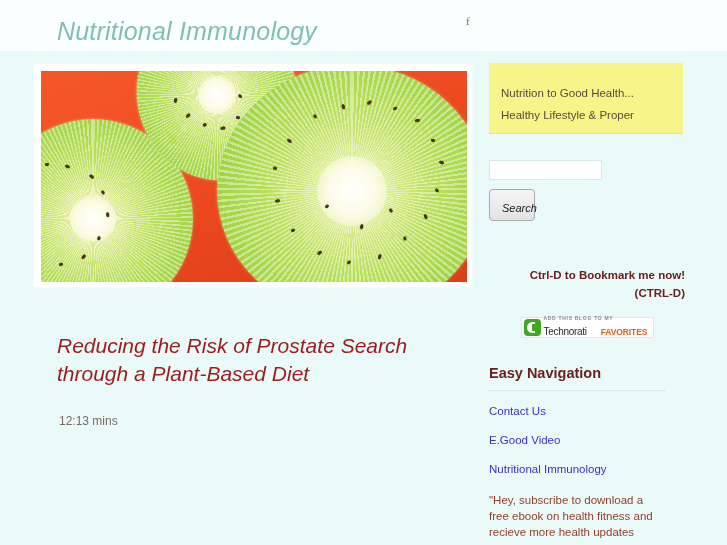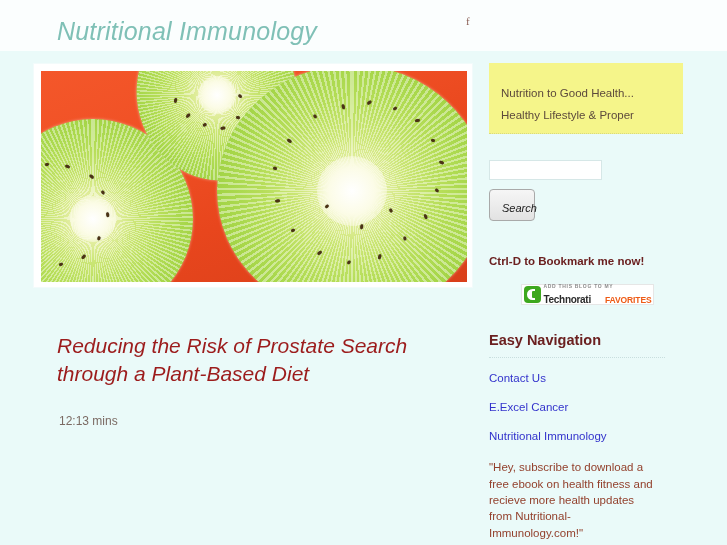--- a/index.html
+++ b/index.html
@@ -164,22 +164,22 @@
     border: 1px solid #a9a9a9;
     border-radius: 4px;
     font-family: "Liberation Sans", sans-serif;
     font-style: italic;
     font-size: 11px;
     color: #1a1a1a;
     padding: 12px;
     cursor: pointer;
   }
   .bookmark-block {
-    margin-top: 31px;
-    text-align: left;
+    margin-top: 45px;
+    text-align: right;
     font-size: 11.5px;
     font-weight: bold;
     color: #6b2020;
     line-height: 1.6;
   }
 
   
   .technorati {
     margin: 14px auto 0 auto;
     width: 133px;
@@ -219,21 +219,21 @@
     font-size: 5px;
     letter-spacing: 0.7px;
     color: #8c8c8c;
     font-weight: bold;
     display: block;
     margin-bottom: 1px;
   }
   .tech-bottom { display: block; white-space: nowrap; }
   .tech-name {
     font-size: 10px;
-    font-weight: bold;
+    font-weight: normal;
     color: #2b2b2b;
     letter-spacing: -0.3px;
     margin-top: 16px;
   }
   .tech-fav {
     font-size: 8.5px;
     font-weight: bold;
     color: #ee5a15;
     letter-spacing: -0.1px;
     margin-left: 14px;
@@ -349,35 +349,36 @@
     <div class="promo-line">Healthy Lifestyle &amp; Proper</div>
   </div>
 
   <div class="search-wrap">
     <input class="search-input" type="text" placeholder="" style="">
     <button class="search-button">Search</button>
   </div>
 
   <div class="bookmark-block">
     <div>Ctrl-D to Bookmark me now!</div>
+    <div>(CTRL-D)</div>
   </div>
 
   <div class="technorati">
     <span class="tech-icon"></span>
     <span class="tech-text">
       <span class="tech-top">ADD THIS BLOG TO MY</span>
       <span class="tech-bottom">
         <span class="tech-name">Technorati</span><span class="tech-fav">FAVORITES</span>
       </span>
     </span>
   </div>
 
   <div class="nav-heading">Easy Navigation</div>
   <div class="nav-divider"></div>
 
   <div class="nav-list">
     <a class="nav-link" href="#">Contact Us</a>
-    <a class="nav-link" href="#">E.Excel Cancer</a>
+    <a class="nav-link" href="#">E.Good Video</a>
     <a class="nav-link" href="#">Nutritional Immunology</a>
   </div>
 
   <div class="quote-block">"Hey, subscribe to download a free ebook on health fitness and recieve more health updates from Nutritional-Immunology.com!"</div>
 </div>
 
 </body></html>

